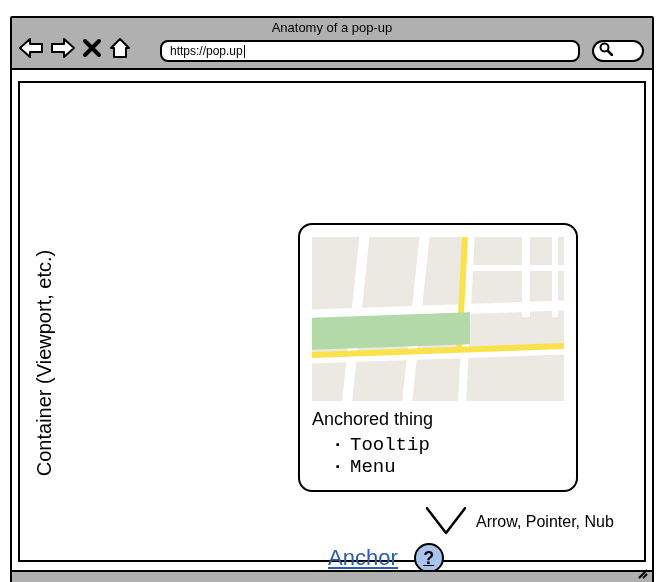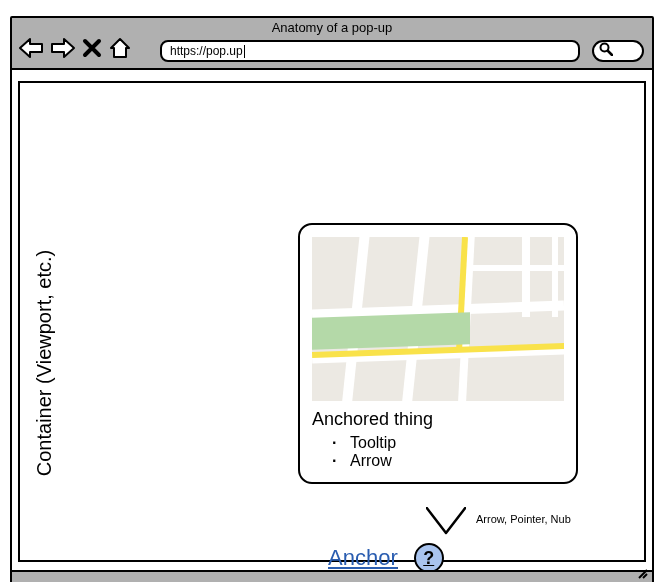--- a/index.html
+++ b/index.html
@@ -136,40 +136,41 @@
     background: #b4d9a8;
   }
   .popup-heading {
     margin-top: 8px;
     font-size: 18px;
   }
   .popup-list {
     list-style: none;
     padding: 0;
     margin: 4px 0 0 20px;
-    font-size: 16px;
+    font-size: 19px;
+    font-family: Liberation Mono, monospace;
   }
   .popup-list li::before {
     content: "·";
     display: inline-block;
     width: 18px;
     font-weight: bold;
   }
   .pointer-wrap {
     position: absolute;
     left: 406px;
     top: 424px;
     width: 40px;
     height: 30px;
   }
   .pointer-label {
     position: absolute;
     left: 456px;
     top: 430px;
-    font-size: 11px;
+    font-size: 16px;
   }
   .anchor-row {
     position: absolute;
     left: 308px;
     top: 460px;
     display: flex;
     align-items: center;
     gap: 16px;
     text-decoration: underline;
   }
@@ -252,21 +253,21 @@
         <div class="road" style="left:240px;top:-10px;width:6px;height:90px;"></div>
         <div class="road" style="left:150px;top:28px;width:140px;height:6px;"></div>
         <div class="yellow" style="left:150px;top:0;width:6px;height:115px;transform:rotate(3deg);transform-origin:top;"></div>
         <div class="yellow" style="left:0px;top:110px;width:280px;height:6px;transform:rotate(-2deg);"></div>
         <div class="yellow" style="left:262px;top:0;width:6px;height:80px;"></div>
         <div class="park" style="left:0;top:78px;width:158px;height:32px;transform:skewY(-2deg);"></div>
       </div>
       <div class="popup-heading">Anchored thing</div>
       <ul class="popup-list">
         <li>Tooltip</li>
-        <li>Arrow</li>
+        <li>Menu</li>
       </ul>
     </div>
 
     <div class="pointer-wrap">
       <svg width="40" height="30" viewBox="0 0 40 30">
         <polygon points="0,0 40,0 20,26" fill="#fff"></polygon>
         <path d="M0 0 L20 26 L40 0" fill="none" stroke="#000" stroke-width="2.5" stroke-linejoin="round"></path>
       </svg>
     </div>
 

